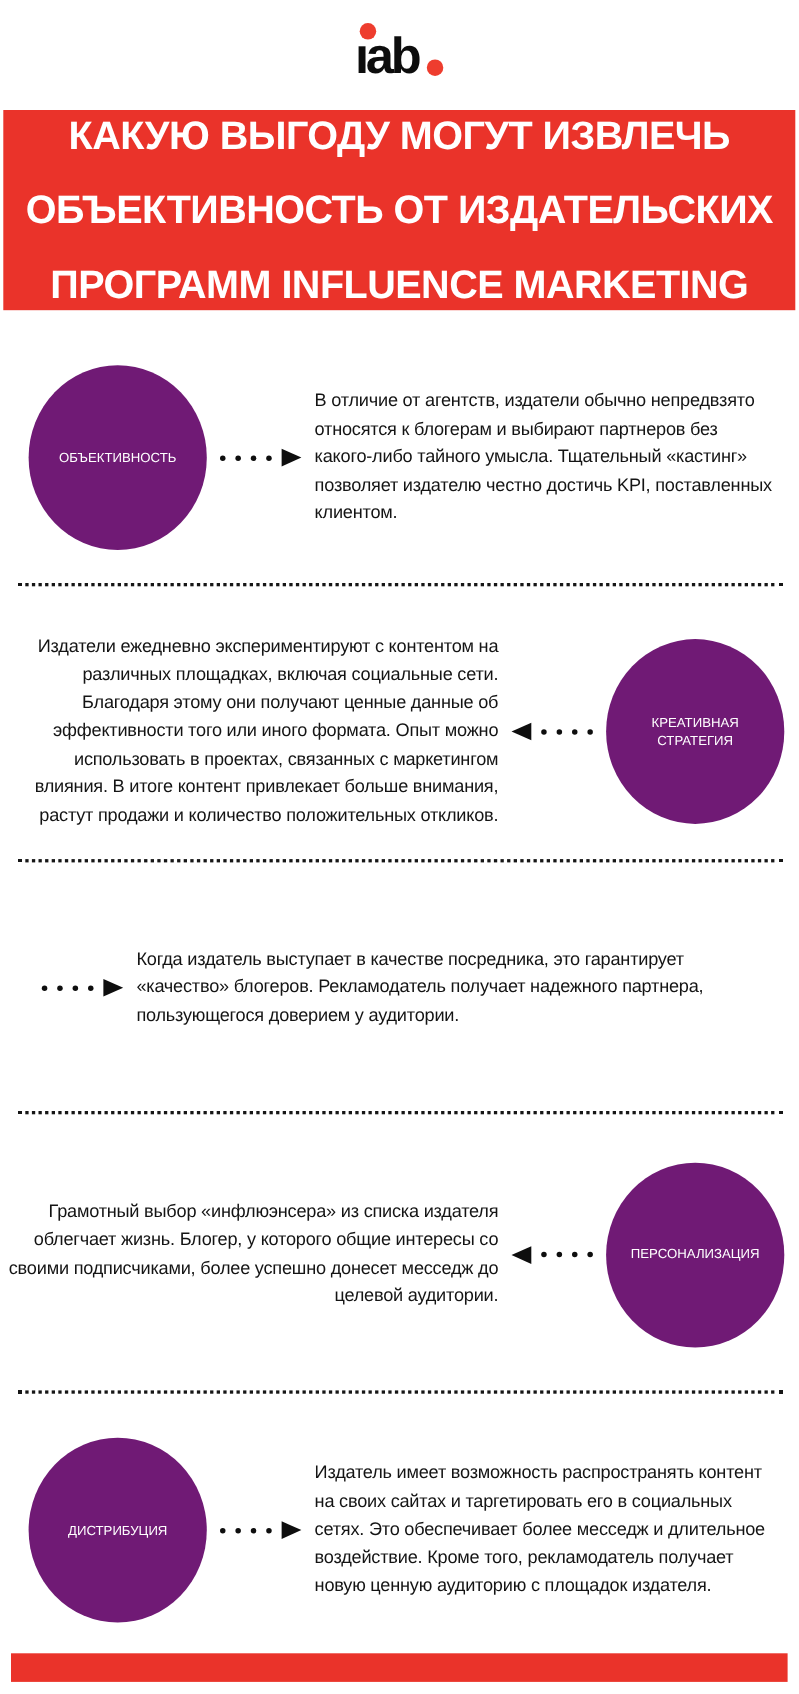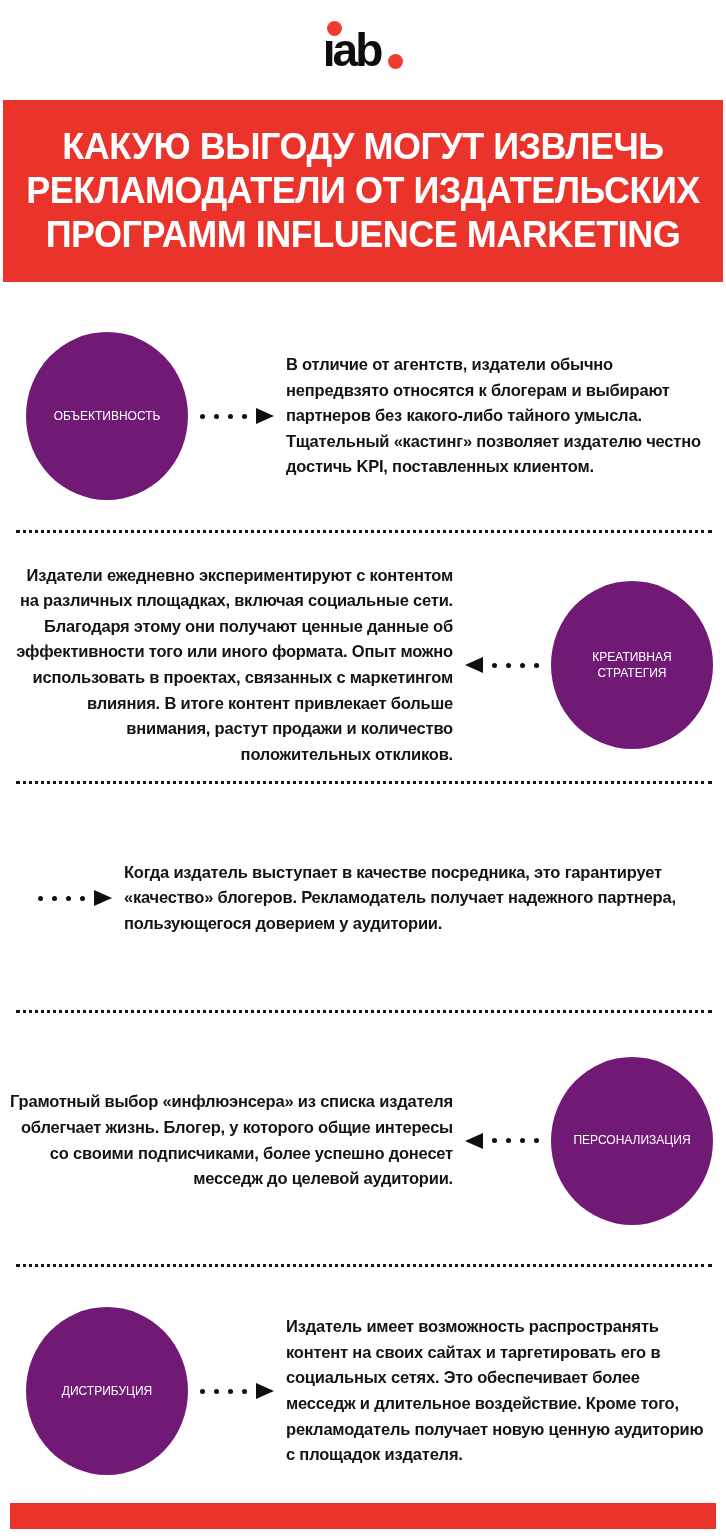--- a/index.html
+++ b/index.html
@@ -9,21 +9,21 @@
 
   
   .logo-row { height:100px; display:flex; align-items:center; justify-content:center; }
   .logo { position:relative; display:inline-flex; align-items:flex-end; line-height:1; }
   .logo-text { font-size:46px; font-weight:800; letter-spacing:-3px; color:#0d0d0d; }
   .logo-tittle { position:absolute; left:4px; top:-6px; width:15px; height:15px; border-radius:50%; background:#ee3d2e; }
   .logo-period { width:15px; height:15px; border-radius:50%; background:#ee3d2e; margin-left:8px; margin-bottom:4px; }
 
   
   .banner { margin:0 3px; height:182px; background:#ea332a; color:#ffffff;
-            display:flex; flex-direction:column; align-items:center; justify-content:center; }
+            display:flex; flex-direction:column; align-items:center; justify-content:center;gap:24px; }
   .banner-line { font-size:36px; font-weight:800; letter-spacing:-0.5px; line-height:44px; text-align:center; white-space:nowrap; }
 
   
   .row { display:flex; align-items:center; }
   .row.left-circle  { padding-left:26px;  padding-right:18px; }
   .row.right-circle { padding-left:6px;  padding-right:13px; }
 
   .circle { flex:none; width:162px; height:168px; border-radius:50%; background:#701a75;
             display:flex; align-items:center; justify-content:center; text-align:center;
             color:#ffffff; font-weight:400; font-size:12px; line-height:1.35; padding:0 16px; }
@@ -33,21 +33,21 @@
   .s2 { margin-top:42px; height:180px; }
   .sep2 { margin-top:26px; }
   .s3 { margin-top:28px; height:172px; }
   .sep3 { margin-top:26px; }
   .s4 { margin-top:40px; height:175px; }
   .sep4 { margin-top:36px; }
   .s5 { margin-top:40px; height:168px; }
 
   .sep { border:none; border-top:3px dotted #161616; margin-left:16px; margin-right:14px; height:0; }
 
-  .body-text { flex:1; color:#141414; font-weight:700; font-size:16.5px; letter-spacing:-0.2px; line-height:1.55; }
+  .body-text { flex:1; color:#141414; font-weight:400; font-size:16.5px; letter-spacing:-0.2px; line-height:1.55; }
   .row.left-circle  .body-text { text-align:left; }
   .row.right-circle .body-text { text-align:right; }
 
   
   .arrow { flex:none; display:flex; align-items:center; gap:9px; margin:0 12px; }
   .dot { width:5px; height:5px; border-radius:50%; background:#0e0e0e; }
   .tri-right { width:0; height:0; border-left:18px solid #0e0e0e; border-top:8px solid transparent; border-bottom:8px solid transparent; }
   .tri-left  { width:0; height:0; border-right:18px solid #0e0e0e; border-top:8px solid transparent; border-bottom:8px solid transparent; }
 
   
@@ -61,21 +61,21 @@
   <div class="logo-row">
     <div class="logo">
       <span class="logo-tittle"></span>
       <span class="logo-text">ıab</span>
       <span class="logo-period"></span>
     </div>
   </div>
 
   <div class="banner">
     <div class="banner-line">КАКУЮ ВЫГОДУ МОГУТ ИЗВЛЕЧЬ</div>
-    <div class="banner-line">РЕКЛАМОДАТЕЛИ ОТ ИЗДАТЕЛЬСКИХ</div>
+    <div class="banner-line">ОБЪЕКТИВНОСТЬ ОТ ИЗДАТЕЛЬСКИХ</div>
     <div class="banner-line">ПРОГРАММ INFLUENCE MARKETING</div>
   </div>
 
   <section class="row left-circle s1">
     <div class="circle">
       <span>ОБЪЕКТИВНОСТЬ</span>
     </div>
     <div class="arrow">
       <span class="dot"></span>
         <span class="dot"></span>

